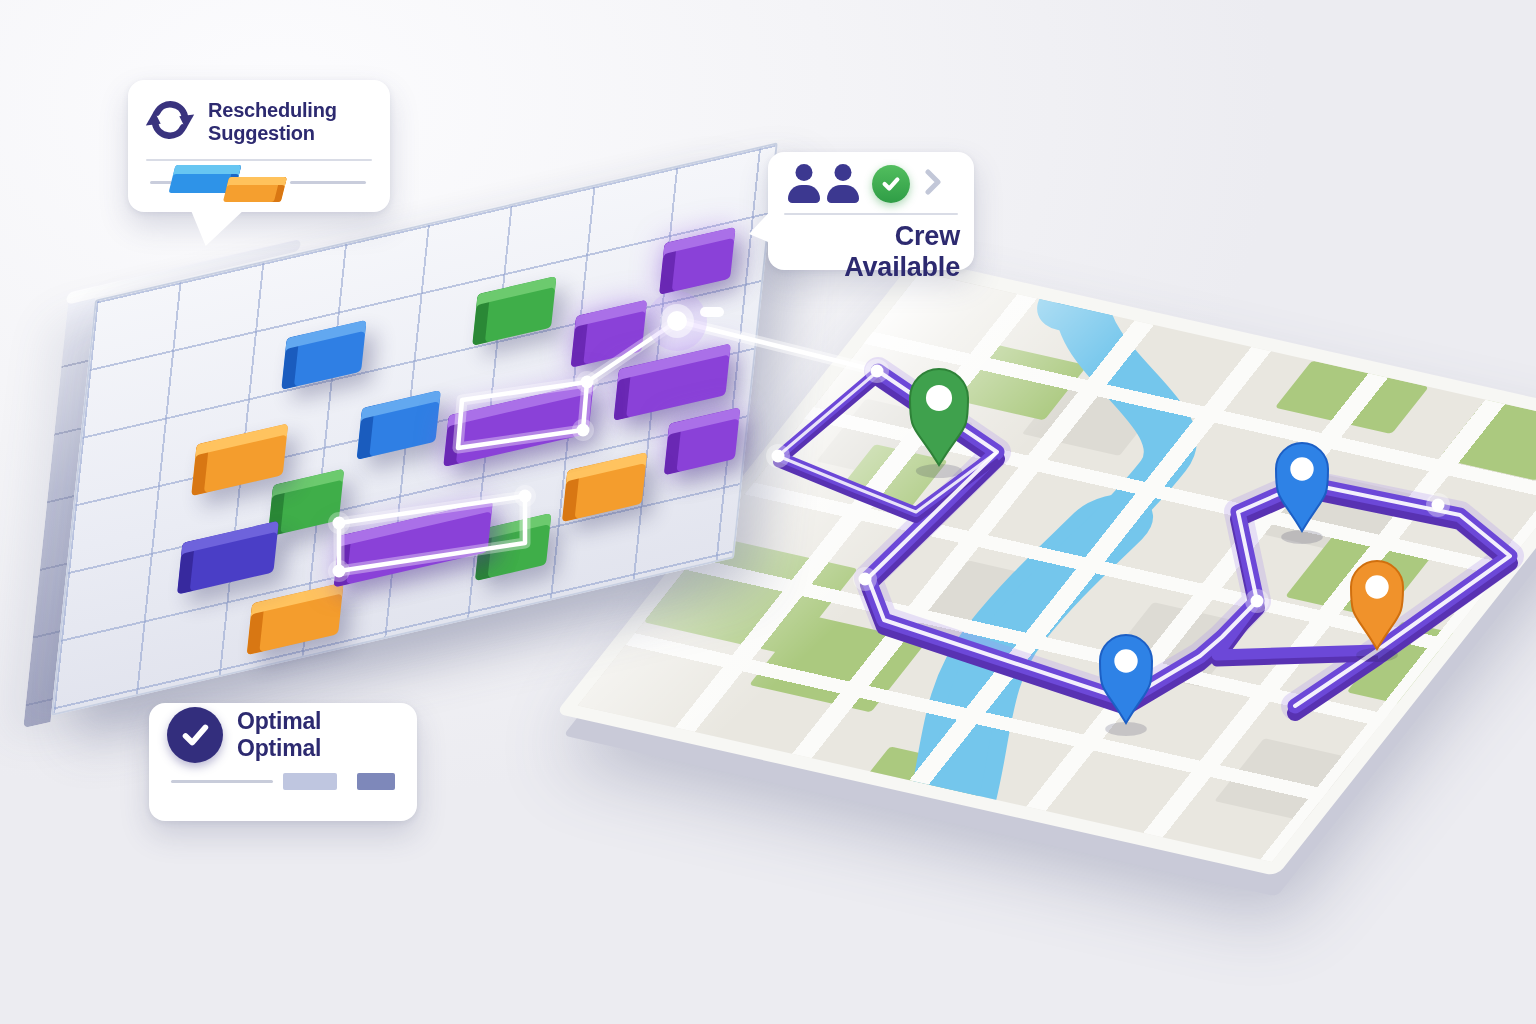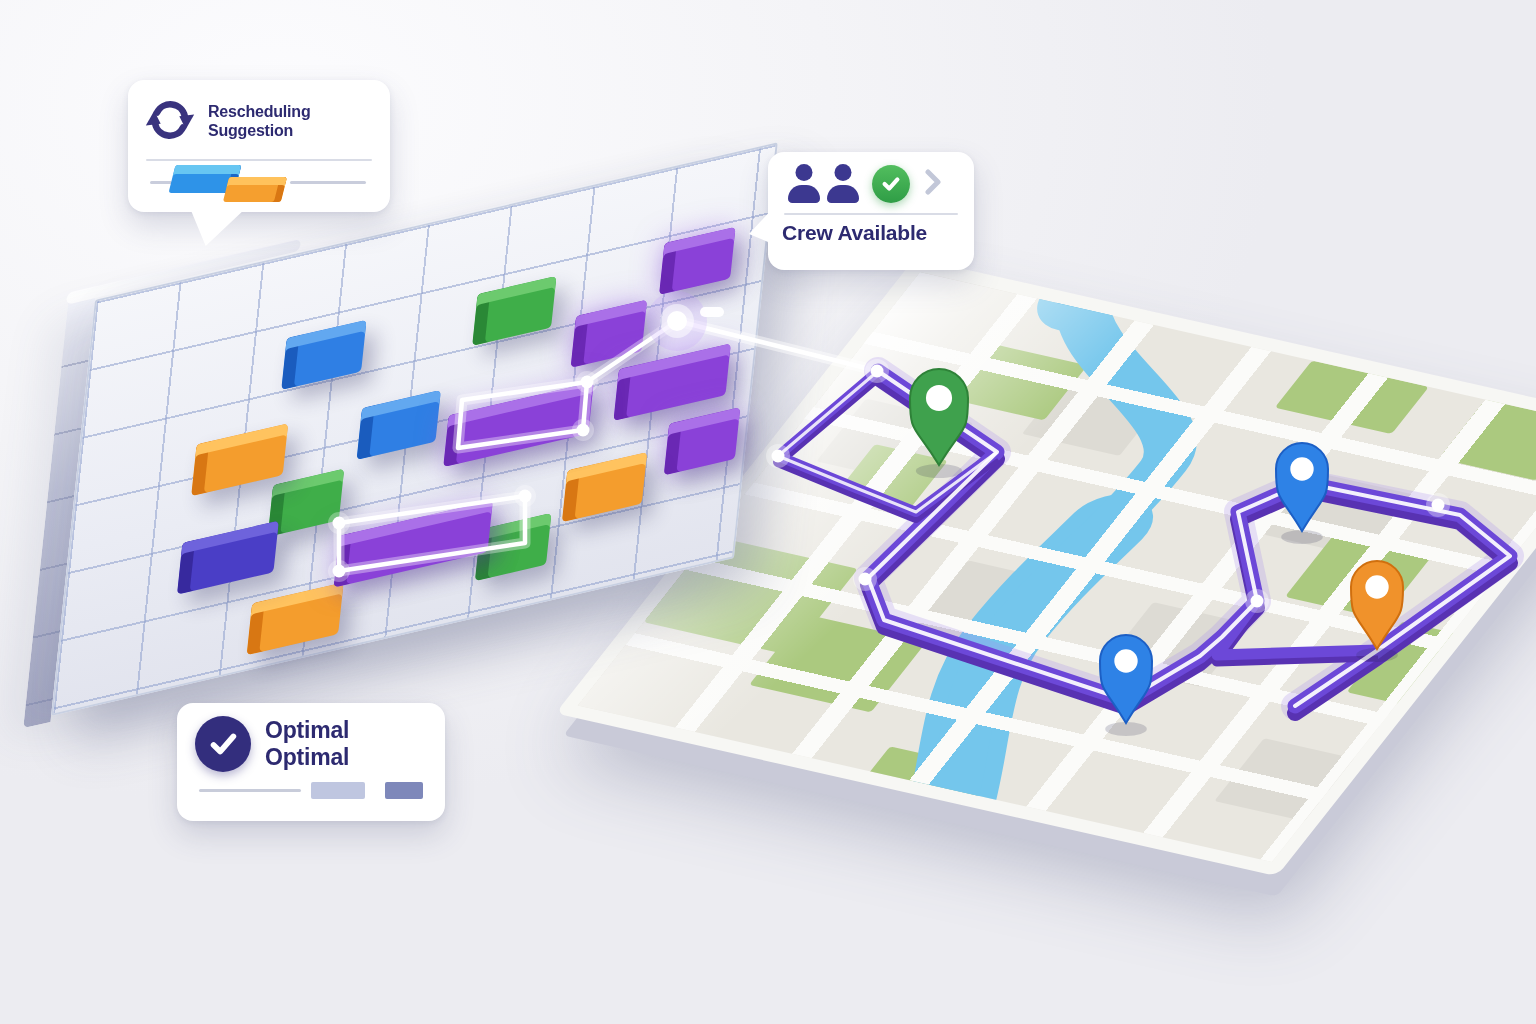--- a/index.html
+++ b/index.html
@@ -41,21 +41,21 @@
   .blk{position:absolute;height:52px;border-radius:5px;background:var(--f);
     box-shadow:inset 0 11px 0 var(--t), inset 13px 0 0 var(--s), 12px 14px 20px rgba(45,45,95,.30);}
   .blk.purple{box-shadow:inset 0 11px 0 var(--t), inset 13px 0 0 var(--s), 12px 14px 20px rgba(45,45,95,.30), 0 0 28px rgba(150,90,230,.50);}
 
   
   .overlay{position:absolute;left:0;top:0;width:1536px;height:1024px;z-index:3;pointer-events:none;}
 
   
   .card{position:absolute;background:#FFFFFF;border-radius:16px;z-index:5;
     box-shadow:0 14px 30px rgba(60,65,110,.18), 0 2px 6px rgba(60,65,110,.10);}
-  .card-title{color:#2D2A70;font-weight:700;font-size:16px;line-height:1.16;letter-spacing:-.2px;}
+  .card-title{color:#2D2A70;font-weight:700;font-size:20px;line-height:1.16;letter-spacing:-.2px;}
   .divider{height:2px;background:#D9DCE6;border-radius:1px;}
 
   .resched{left:128px;top:80px;width:262px;height:132px;padding:14px 16px;box-sizing:border-box;}
   .resched .row1{display:flex;align-items:center;gap:12px;}
   .resched .divider{margin:9px 2px 0 2px;}
   .mini-area{position:relative;height:44px;margin-top:2px;}
   .mini-line{position:absolute;height:3px;background:#C9CDDC;border-radius:2px;top:18px;}
   .mini{position:absolute;border-radius:3px;transform:skewX(-14deg);}
   .mini.blue{left:28px;top:2px;width:66px;height:28px;background:#2E93E8;box-shadow:inset 0 9px 0 #67C6F2, inset -8px 0 0 #1B66C6;}
   .mini.orange{left:82px;top:14px;width:58px;height:25px;background:#F59F2F;box-shadow:inset 0 8px 0 #FFC25C, inset -7px 0 0 #D97713;}
@@ -64,24 +64,24 @@
 
   .crew{left:768px;top:152px;width:206px;height:118px;padding:12px 14px;box-sizing:border-box;}
   .crew .row1{display:flex;align-items:center;gap:7px;padding-left:6px;}
   .person{position:relative;width:32px;height:40px;}
   .person::before{content:'';position:absolute;top:0;left:50%;transform:translateX(-50%);width:17px;height:17px;border-radius:50%;background:#3C3890;}
   .person::after{content:'';position:absolute;bottom:1px;left:0;width:32px;height:18px;border-radius:16px 16px 5px 5px;background:#3C3890;}
   .check-badge{width:38px;height:38px;border-radius:50%;margin-left:6px;
     background:linear-gradient(180deg,#52BE5E,#2F9D46);display:flex;align-items:center;justify-content:center;
     box-shadow:0 3px 8px rgba(47,157,70,.4);}
   .crew .divider{margin:9px 2px 6px 2px;}
-  .crew .card-title{font-size:21px;text-align:left;}
+  .crew .card-title{font-size:27px;text-align:right;}
   .crew .tail{left:-19px;top:56px;width:24px;height:36px;clip-path:polygon(100% 0,100% 100%,0 72%);}
 
-  .optimal{left:177px;top:703px;width:268px;height:118px;padding:13px 18px;box-sizing:border-box;}
+  .optimal{left:149px;top:703px;width:268px;height:118px;padding:4px 18px;box-sizing:border-box;}
   .optimal .row1{display:flex;align-items:center;gap:14px;}
   .opt-circle{width:56px;height:56px;border-radius:50%;background:#332E7D;flex:0 0 auto;
     display:flex;align-items:center;justify-content:center;box-shadow:0 4px 10px rgba(51,46,125,.35);}
   .optimal .card-title{font-size:23px;}
   .opt-footer{position:relative;height:22px;margin-top:8px;}
   .opt-line{position:absolute;left:4px;right:126px;top:9px;height:3px;background:#C8CCDA;border-radius:2px;}
   .opt-bar{position:absolute;top:2px;height:17px;border-radius:2px;}
   .opt-bar.b1{right:62px;width:54px;background:#BFC6E0;}
   .opt-bar.b2{right:4px;width:38px;background:#7E88BA;}
 </style>

